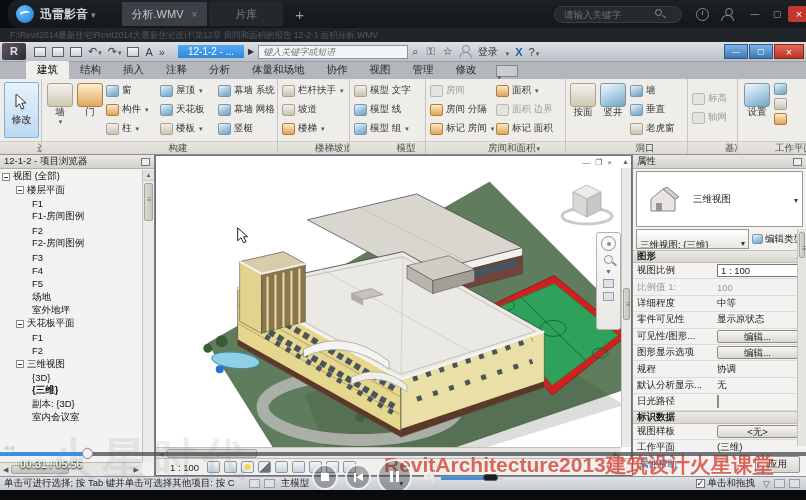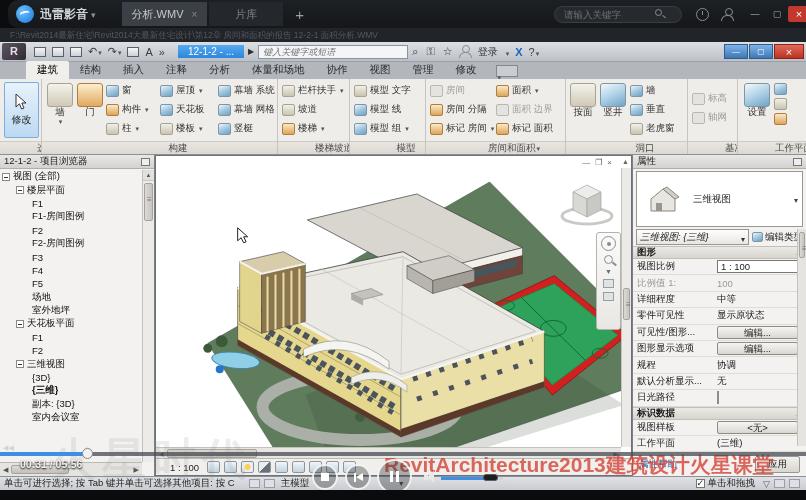--- a/index.html
+++ b/index.html
@@ -109,21 +109,21 @@
   .scaletxt{font-size:9.5px;color:#222;margin-right:4px;}
   .vci{width:13px;height:12px;border:1px solid #8a96a0;background:linear-gradient(#f2f6f9,#c3d3de);border-radius:2px;flex:none;}
   .vci.sun{background:radial-gradient(circle,#ffd24d 40%,#e8eef2 42%);}
   .vci.shadow{background:linear-gradient(135deg,#e8eef2 50%,#6a7078 52%);}
 
   .props{position:absolute;left:632px;top:0;width:174px;height:321px;background:#f3f2f0;border-left:1px solid #7c8086;font-size:9.5px;color:#1a1a1a;}
   .typebox{margin:2px 3px;height:56px;background:#fff;border:1px solid #9a978f;display:flex;align-items:center;position:relative;}
   .typename{margin-left:10px;}
   .tb-dd{position:absolute;right:4px;top:24px;font-size:8px;color:#444;}
   .selrow{display:flex;align-items:center;margin:1px 3px;gap:3px;}
-  .selbox{flex:1;height:16px;border:1px solid #9a978f;background:linear-gradient(#fefefe,#e8e6e2);display:flex;align-items:flex-end;padding:0 3px;white-space:nowrap;overflow:hidden;font-style:italic;}
+  .selbox{flex:1;height:16px;border:1px solid #9a978f;background:linear-gradient(#fefefe,#e8e6e2);display:flex;align-items:flex-start;padding:9px 3px;white-space:nowrap;overflow:hidden;}
   .selbox .dd2{margin-left:auto;font-size:8px;color:#333;}
   .etbtn{display:flex;align-items:center;gap:2px;white-space:nowrap;}
   .secthead{height:13px;background:linear-gradient(#eceae6,#d8d5cf);border-top:1px solid #c2bfb8;border-bottom:1px solid #c2bfb8;font-weight:bold;display:flex;align-items:center;padding:0 4px;}
   .secthead .car{margin-left:auto;font-size:7px;color:#555;}
   .prow{height:16.4px;display:flex;align-items:center;border-bottom:1px solid #dedcd7;padding-left:4px;}
   .plab{width:80px;flex:none;white-space:nowrap;overflow:hidden;}
   .pvwrap{flex:1;padding-right:8px;}
   .pv-input{display:block;border:1px solid #777;background:#fff;padding:0 3px;height:13px;line-height:12px;}
   .pv-dis{color:#999;}
   .pv-btn{display:block;text-align:center;border:1px solid #8f8c85;background:linear-gradient(#f6f5f3,#dad7d1);height:13px;line-height:12px;border-radius:2px;}

